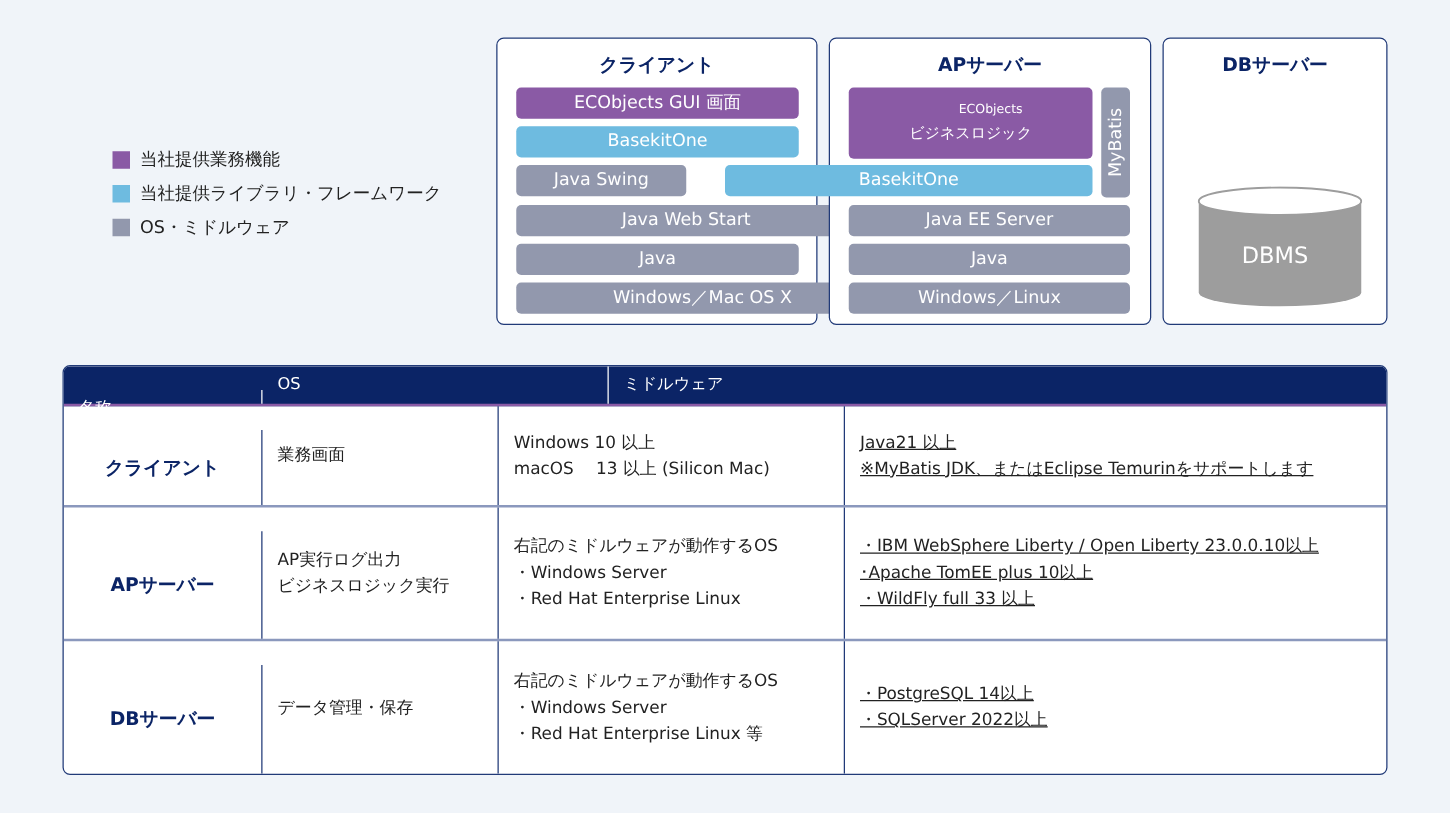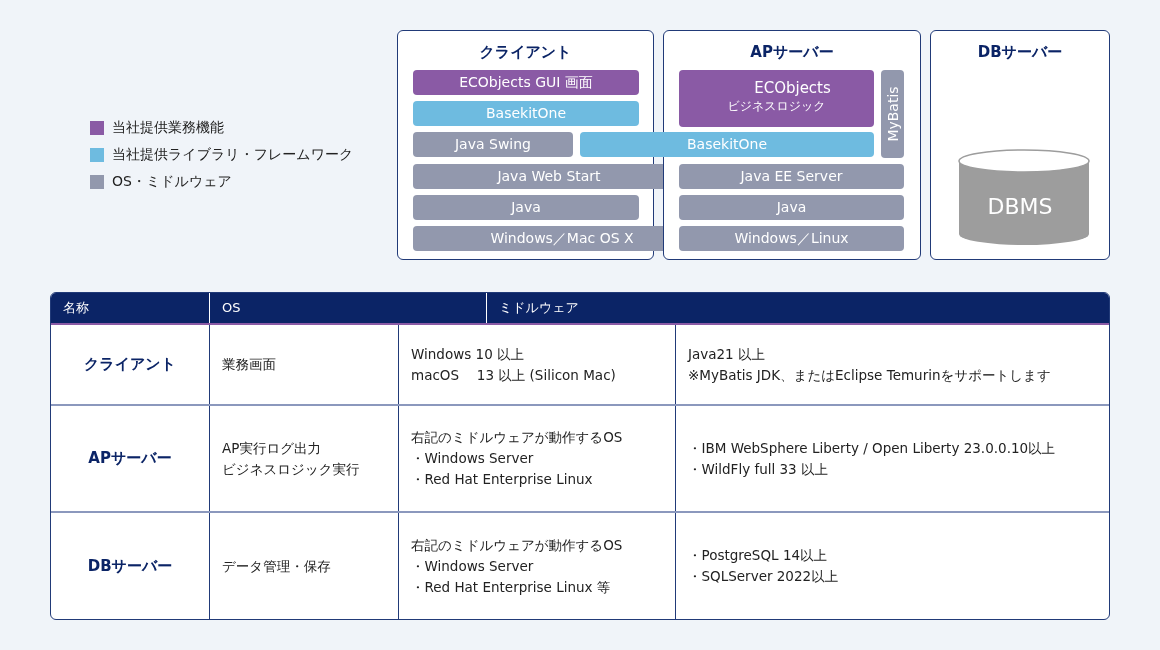--- a/index.html
+++ b/index.html
@@ -52,26 +52,26 @@
     }
     .tbl-head .cell:last-child { border-right: none; }
     .row { display: flex; border-bottom: 2px solid #8b98bd; box-sizing: border-box; }
     .row:last-child { border-bottom: none; }
     .row .cell {
       box-sizing: border-box; padding-left: 12px;
       border-right: 1.5px solid #213a78; font-size: 13.5px; color: #222;
       display: flex; flex-direction: column; justify-content: center;
       line-height: 21px;
     }
-    .row .cell:last-child { border-right: none; }
+    .row .cell:last-child { border-right: none; text-decoration: underline; }
     .row .cell.name {
       align-items: center; padding-left: 0;
       font-weight: bold; font-size: 15px; color: #0b2466;
     }
-    .c1 { width: 159px; } .c2 { width: 189px; } .c3 { width: 277px; } .c4 { width: 432px; }
+    .c1 { width: 159px; margin-top: 19px; } .c2 { width: 189px; } .c3 { width: 277px; } .c4 { width: 432px; }
     .r1 { height: 81px; } .r2 { height: 107px; } .r3 { height: 106px; }
   </style>
 </head>
 <body>
 
 <div class="stage">
 
   <div class="legend">
     <div class="legend-item">
       <span class="legend-swatch" style="background:#8a5aa5"></span>
@@ -84,49 +84,49 @@
     <div class="legend-item">
       <span class="legend-swatch" style="background:#9298ad"></span>
       <span>OS・ミドルウェア</span>
     </div>
   </div>
 
   <div class="frame" style="left:397px; width:257px;">
     <div class="frame-title">クライアント</div>
     <div class="block purple" style="left:15px; top:39px; width:226px;">ECObjects GUI 画面</div>
     <div class="block blue" style="left:15px; top:70px; width:226px;">BasekitOne</div>
-    <div class="block grey" style="left:15px; top:101px; width:160px;">Java Swing</div>
+    <div class="block grey" style="left:15px; top:101px; width:136px;">Java Swing</div>
     <div class="block grey" style="left:15px; top:133px; width:272px;">Java Web Start</div>
     <div class="block grey" style="left:15px; top:164px; width:226px;">Java</div>
     <div class="block grey" style="left:15px; top:195px; width:226px;padding-left:36px;">Windows／Mac OS X</div>
   </div>
 
   <div class="frame" style="left:663px; width:258px;">
     <div class="frame-title">APサーバー</div>
     <div class="block purple" style="left:15px; top:39px; width:195px; height:57px; line-height:18px; padding-top:9px; box-sizing:border-box;">
-      <div style="font-size:15px;margin-left:32px;">ECObjects</div>
+      <div style="font-size:10px;margin-left:32px;">ECObjects</div>
       <div style="font-size:12px;">ビジネスロジック</div>
     </div>
     <div class="block grey" style="left:217px; top:39px; width:23px; height:88px;">
       <div style="position:absolute; left:50%; top:50%; transform:translate(-50%,-50%) rotate(-90deg); font-size:14px;">MyBatis</div>
     </div>
     <div class="block grey" style="left:15px; top:133px; width:225px;">Java EE Server</div>
     <div class="block grey" style="left:15px; top:164px; width:225px;">Java</div>
     <div class="block grey" style="left:15px; top:195px; width:225px;">Windows／Linux</div>
   </div>
 
   <div class="block blue" style="left:580px; top:132px; width:294px;">BasekitOne</div>
 
   <div class="frame" style="left:930px; width:180px;">
     <div class="frame-title">DBサーバー</div>
     <svg class="db-cyl" width="132" height="100" viewBox="0 0 132 100">
       <path d="M1,12 L1,85 A65,11 0 0 0 131,85 L131,12 Z" fill="#9d9d9d"></path>
       <ellipse cx="66" cy="12" rx="65" ry="11" fill="#fff" stroke="#9d9d9d" stroke-width="1.5"></ellipse>
     </svg>
-    <div style="position:absolute; left:0; right:0; top:163px; text-align:center; color:#fff; font-size:22px;">DBMS</div>
+    <div style="position:absolute; left:0; right:0; top:163px; text-align:center; color:#fff; font-size:18px;">DBMS</div>
   </div>
 
   <div class="tbl">
     <div class="tbl-head">
       <div class="cell c1">名称</div>
       <div class="cell c3">OS</div>
       <div class="cell c4">ミドルウェア</div>
     </div>
 
     <div class="row r1">
@@ -150,20 +150,21 @@
         <div>AP実行ログ出力</div>
         <div>ビジネスロジック実行</div>
       </div>
       <div class="cell c3">
         <div>右記のミドルウェアが動作するOS</div>
         <div>・Windows Server</div>
         <div>・Red Hat Enterprise Linux</div>
       </div>
       <div class="cell c4">
         <div>・IBM WebSphere Liberty / Open Liberty 23.0.0.10以上</div>
+        <div>･Apache TomEE plus 10以上</div>
         <div>・WildFly full 33 以上</div>
       </div>
     </div>
 
     <div class="row r3">
       <div class="cell c1 name">DBサーバー</div>
       <div class="cell c2">
         <div>データ管理・保存</div>
       </div>
       <div class="cell c3">

